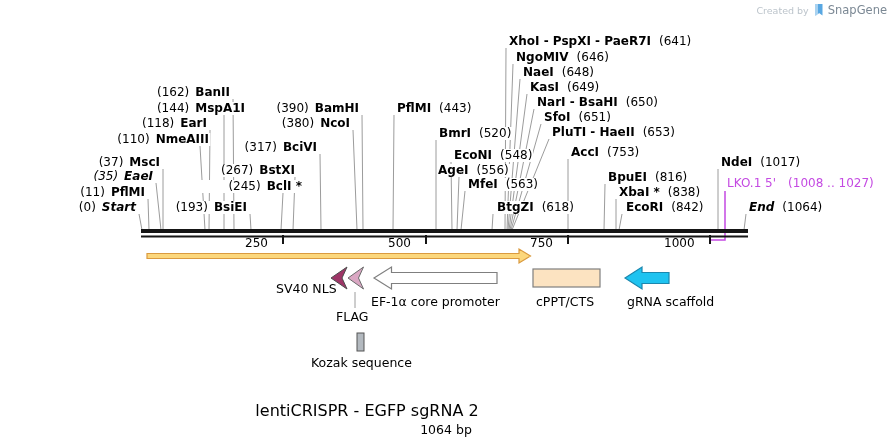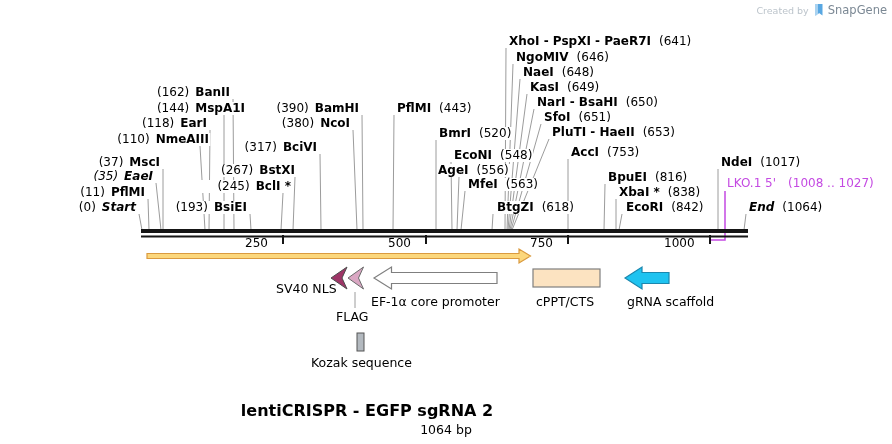--- a/index.html
+++ b/index.html
@@ -14,21 +14,21 @@
   .lbl.ar{transform:translateX(-100%);}
   .lbl.it .name{font-style:italic;}
   .lbl.primer .name{font-weight:normal;}
   .lbl.primer .post{margin-left:12px;}
   
   .ruler-num{position:absolute;font-size:12px;line-height:12px;text-align:left;}
   
   .feat-lbl{position:absolute;font-size:12.5px;line-height:14px;white-space:nowrap;}
   
   .title{position:absolute;left:0;top:401px;width:734px;text-align:center;
-         font-size:16px;font-weight:bold;}
+         font-size:16px;font-weight:normal;}
   .subtitle{position:absolute;left:0;top:422px;width:892px;text-align:center;font-size:12.5px;}
   
   .watermark{position:absolute;top:3px;right:5px;display:flex;align-items:center;gap:4px;}
   .wm-created{font-size:9.5px;color:#bcc4cb;}
   .wm-brand{font-size:11.5px;color:#7b8894;}
 </style>
 </head>
 <body>
 
 <div class="canvas">
@@ -109,21 +109,21 @@
   <div id="labels">
       <div class="lbl ar it" style="left: 137px; top: 201px;"><span class="pre">(0)</span><span class="name">Start</span></div>
       <div class="lbl ar" style="left: 146px; top: 186px;"><span class="pre">(11)</span><span class="name">PflMI</span></div>
       <div class="lbl ar" style="left: 154px; top: 170px; font-style: italic;"><span class="pre">(35)</span><span class="name">EaeI</span></div>
       <div class="lbl ar" style="left: 161px; top: 156px;"><span class="pre">(37)</span><span class="name">MscI</span></div>
       <div class="lbl ar" style="left: 210px; top: 133px;"><span class="pre">(110)</span><span class="name">NmeAIII</span></div>
       <div class="lbl ar" style="left: 208px; top: 117px;"><span class="pre">(118)</span><span class="name">EarI</span></div>
       <div class="lbl ar" style="left: 222px; top: 102px; margin-left: 24px;"><span class="pre">(144)</span><span class="name">MspA1I</span></div>
       <div class="lbl ar" style="left: 231px; top: 86px;"><span class="pre">(162)</span><span class="name">BanII</span></div>
       <div class="lbl ar" style="left: 248px; top: 201px;"><span class="pre">(193)</span><span class="name">BsiEI</span></div>
-      <div class="lbl ar" style="left: 292px; top: 180px; padding-left: 42px;"><span class="pre">(245)</span><span class="name">BclI *</span></div>
+      <div class="lbl ar" style="left: 303px; top: 180px; padding-left: 42px;"><span class="pre">(245)</span><span class="name">BclI *</span></div>
       <div class="lbl ar" style="left: 296px; top: 164px;"><span class="pre">(267)</span><span class="name">BstXI</span></div>
       <div class="lbl ar" style="left: 318px; top: 141px;"><span class="pre">(317)</span><span class="name">BciVI</span></div>
       <div class="lbl ar" style="left: 351px; top: 117px;"><span class="pre">(380)</span><span class="name">NcoI</span></div>
       <div class="lbl ar" style="left: 360px; top: 102px;"><span class="pre">(390)</span><span class="name">BamHI</span></div>
       <div class="lbl" style="left: 396px; top: 102px;"><span class="name">PflMI</span><span class="post">(443)</span></div>
       <div class="lbl" style="left: 438px; top: 127px;"><span class="name">BmrI</span><span class="post">(520)</span></div>
       <div class="lbl" style="left: 453px; top: 149px;"><span class="name">EcoNI</span><span class="post">(548)</span></div>
       <div class="lbl" style="left: 437px; top: 164px;"><span class="name">AgeI</span><span class="post">(556)</span></div>
       <div class="lbl" style="left: 467px; top: 178px;"><span class="name">MfeI</span><span class="post">(563)</span></div>
       <div class="lbl" style="left: 496px; top: 201px;"><span class="name">BtgZI</span><span class="post">(618)</span></div>

